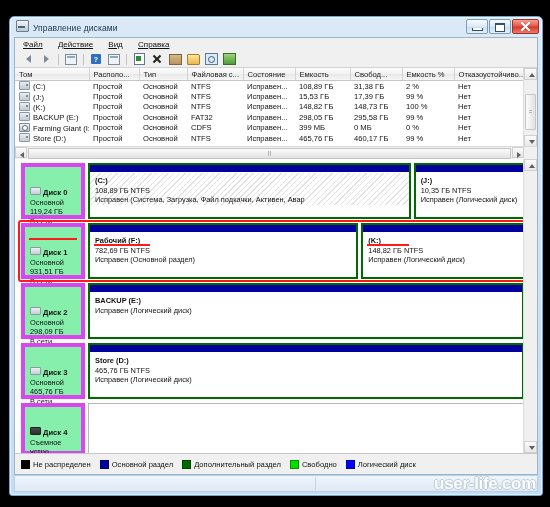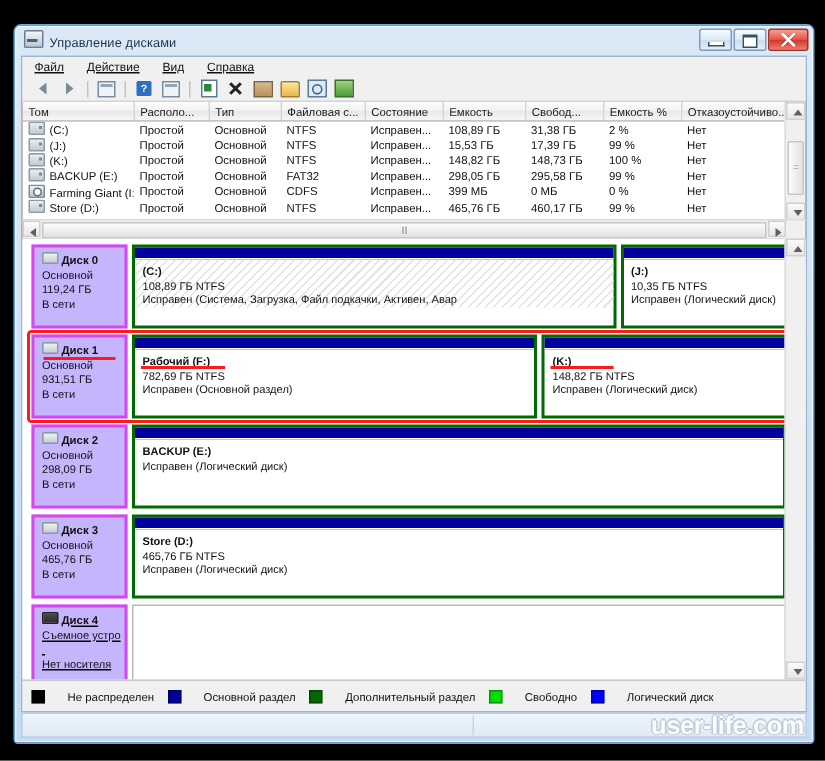--- a/index.html
+++ b/index.html
@@ -124,24 +124,24 @@
   .hsb .btn.r i{left:4px;border-top:3px solid transparent;border-bottom:3px solid transparent;border-left:4px solid #606060;}
   .hsb .thumb{position:absolute;left:13px;right:26px;top:1px;height:9px;
     background:linear-gradient(180deg,#fcfcfc,#e2e2e2);border:1px solid #c6c6c6;}
   .hsb .thumb:after{content:"";position:absolute;left:50%;margin-left:-2px;top:2px;width:4px;height:5px;
     background:repeating-linear-gradient(90deg,#b6b6b6 0 1px,transparent 1px 2px);}
 
   
   #graph{position:absolute;left:0;right:0;top:121px;bottom:21px;background:#fff;overflow:hidden;}
   #graphinner{position:absolute;left:0;top:0;right:13px;bottom:0;padding:4px 0 0 6px;box-sizing:border-box;}
   .diskrow{position:relative;display:flex;height:56px;margin-bottom:4px;}
-  .diskrow.small{height:52px;text-decoration:underline;}
+  .diskrow.small{height:52px;}
   .dinfo{
-    width:64px;min-width:64px;box-sizing:border-box;padding:3px 0 0 5px;
-    border:2px solid #d946ef;background:#c4b5fd;font-size:7.4px;line-height:9.6px;color:#111;
+    width:64px;min-width:64px;box-sizing:border-box;padding:20px 0 0 5px;
+    border:4px solid #d946ef;background:#86efac;font-size:7.4px;line-height:9.6px;color:#111;
   }
   .dinfo .nm{font-weight:bold;font-size:7.6px;}
   .dico{display:inline-block;width:9px;height:6px;vertical-align:0px;margin-right:2px;
         background:linear-gradient(180deg,#eef2f5,#c4ced6);border:1px solid #8d9aa4;border-radius:1px;}
   .dico.rem{background:linear-gradient(180deg,#4a4a4a,#2d2d2d);border-color:#222;}
   .dparts{flex:1;display:flex;gap:3px;margin-left:3px;}
   .part{position:relative;box-sizing:border-box;background:#fff;border:1px solid #b9b9b9;padding:0;}
   .part .bar{height:7px;background:#00009e;border-bottom:1px solid #fff;}
   .part.prim{border:2px solid #006a00;}
   .part.prim .bar{background:#00009e;}
@@ -161,21 +161,21 @@
   .gsb .btn{height:12px;background:linear-gradient(180deg,#fbfbfb,#e7e7e7);border:1px solid #d0d0d0;box-sizing:border-box;position:relative;}
   .gsb .btn i{position:absolute;left:3.5px;top:4px;width:0;height:0;}
   .gsb .btn.up i{border-left:3px solid transparent;border-right:3px solid transparent;border-bottom:4px solid #606060;}
   .gsb .btn.dn{position:absolute;left:0;right:0;bottom:0;}
   .gsb .btn.dn i{border-left:3px solid transparent;border-right:3px solid transparent;border-top:4px solid #606060;}
 
   
   #legend{position:absolute;left:0;right:0;bottom:0;height:20px;
           background:#f0f0f0;border-top:1px solid #c8c8c8;
           display:flex;align-items:center;padding-left:6px;}
-  .lg{display:flex;align-items:center;margin-right:9px;font-size:7.6px;color:#111;white-space:nowrap;gap:12px;}
+  .lg{display:flex;align-items:center;margin-right:9px;font-size:7.6px;color:#111;white-space:nowrap;}
   .lg .sw{width:7px;height:7px;margin-right:3px;border:1px solid rgba(0,0,0,.35);}
 
   
   #status{position:absolute;left:4px;right:4px;bottom:3px;height:15px;
           background:linear-gradient(180deg,#eef5fc,#dfeaf6);
           border:1px solid #b8cfe3;display:flex;align-items:center;}
   #status .cell{height:13px;border-right:1px solid #c3d6e6;}
   #status .c1{flex:0 0 300px;}
   #status .c2{flex:1;border-right:none;}
 

